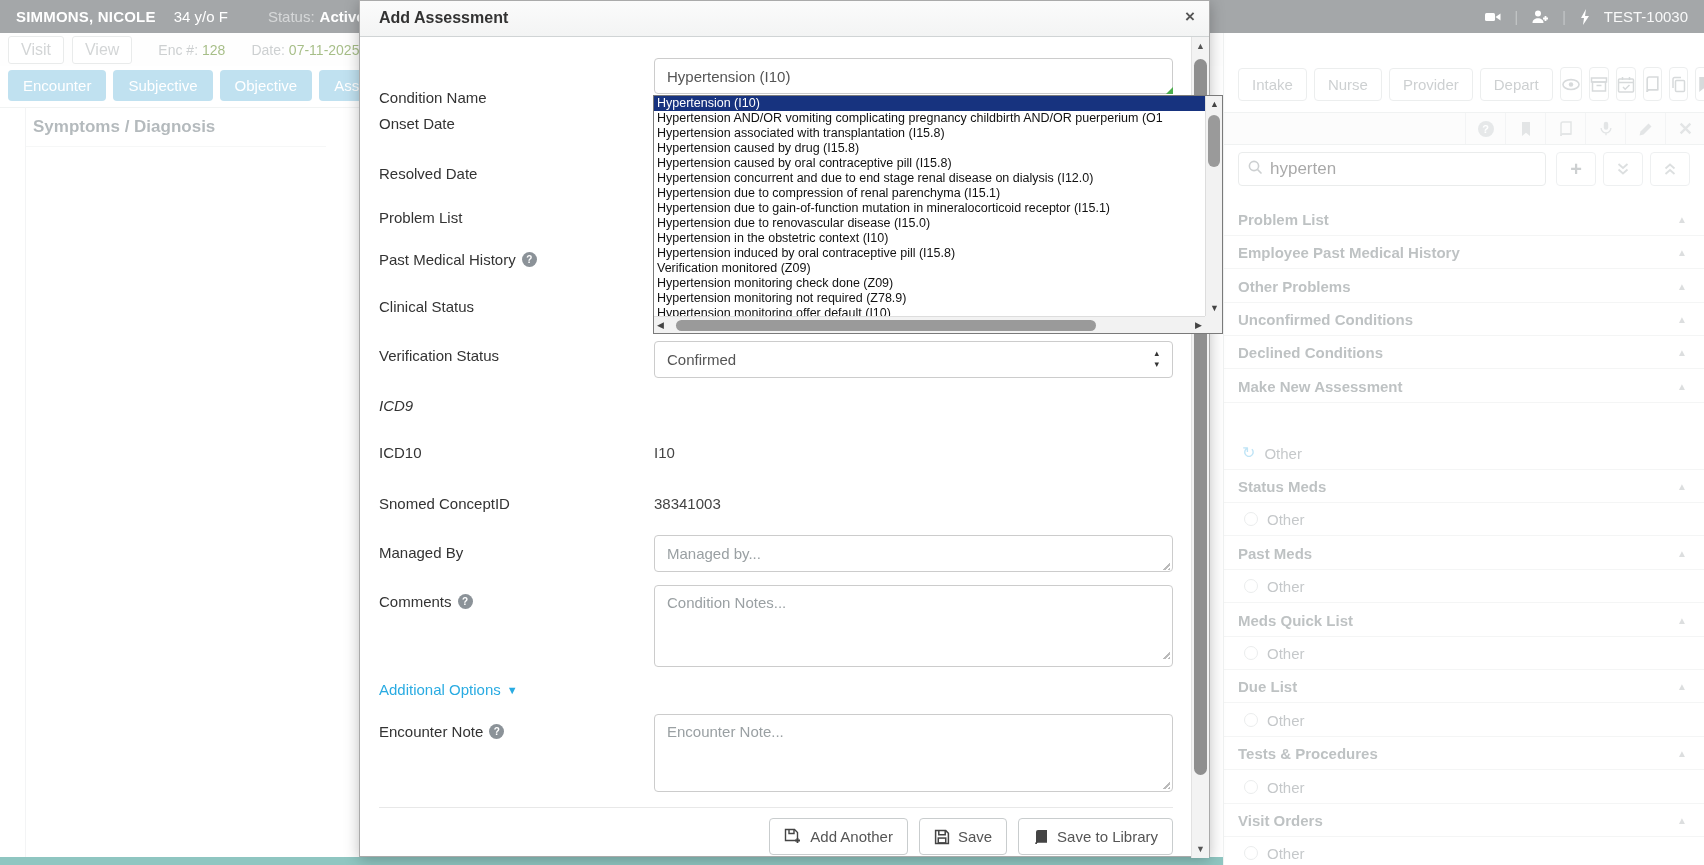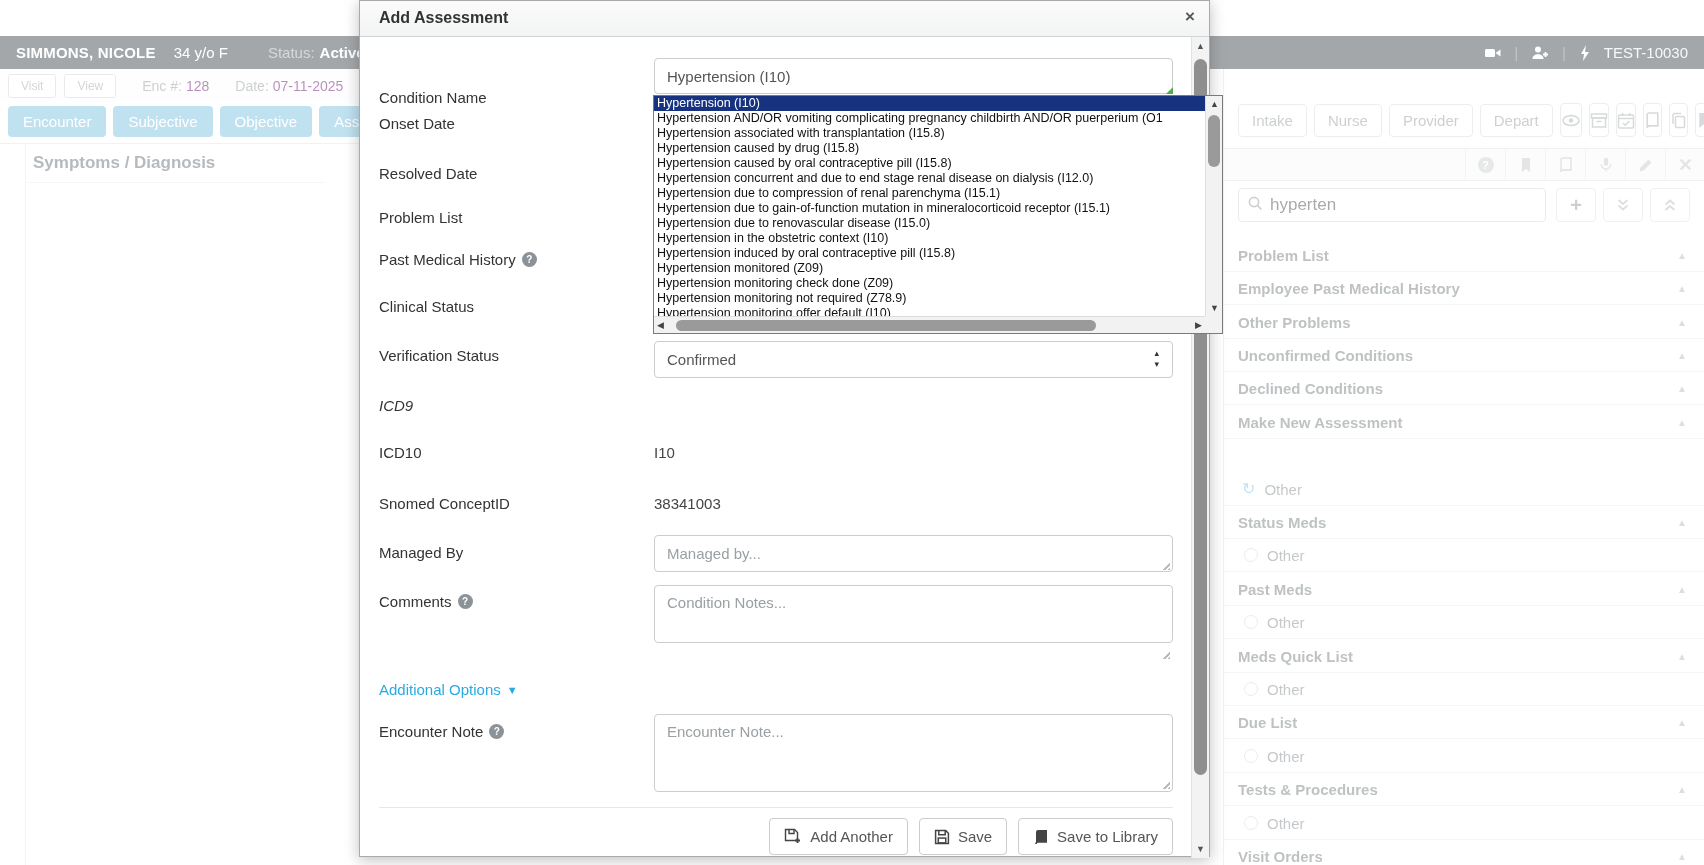--- a/index.html
+++ b/index.html
@@ -1,37 +1,37 @@
 <!DOCTYPE html>
 <html><head>
 <meta charset="utf-8">
 <style>
   * { box-sizing: border-box; margin: 0; padding: 0; }
   html,body { width:1704px; height:865px; overflow:hidden; }
   body { font-family:"Liberation Sans", sans-serif; background:#fff; }
   #stage { position:relative; width:1704px; height:865px; overflow:hidden; background:#fff; }
 
   
-  .app { position:absolute; inset:0; z-index:1;margin-top:36px; }
+  .app { position:absolute; inset:0; z-index:1; }
   .topbar { position:absolute; left:0; top:0; width:1704px; height:33px; background:#484f53; display:flex; align-items:center; color:#fff; font-size:15px; }
   .topbar .pname { font-weight:bold; margin-left:16px; letter-spacing:.2px; }
   .topbar .agesex { margin-left:18px; }
   .topbar .muted { color:rgba(255,255,255,.55); }
   .topbar .statuslbl { margin-left:40px; }
   .topbar .statusval { font-weight:bold; margin-left:5px; }
   .topbar .clip { margin-left:40px; }
   .topbar-right { position:absolute; right:16px; top:0; height:33px; display:flex; align-items:center; gap:13px; }
   .topbar-right .sep { color:rgba(255,255,255,.35); font-size:14px; }
   .topbar-right svg { display:block; }
   .wsid { font-size:15px; color:rgba(255,255,255,.92); }
 
   .visitbar { position:absolute; left:0; top:33px; width:1704px; height:33px; background:#fdfdfd; display:flex; align-items:center; font-size:14px; color:#9aa0a3; }
-  .chipbtn { border:1px solid #d3d6d7; border-radius:3px; padding:4px 12px; color:#a6abad; background:#fff; margin-left:8px; font-size:12px; }
+  .chipbtn { border:1px solid #d3d6d7; border-radius:3px; padding:4px 12px; color:#a6abad; background:#fff; margin-left:8px; font-size:16px; }
   .visitbar .kv { margin-left:26px; }
-  .visitbar .kval { color:#701a75; margin-left:4px; }
+  .visitbar .kval { color:#4d7c0f; margin-left:4px; }
 
   .tabrow { position:absolute; left:0; top:66px; height:38px; display:flex; align-items:center; gap:7px; padding-left:8px; }
   .tabbtn { background:#80c2e0; color:#fff; border-radius:4px; font-size:15px; padding:7px 15px; border:none; }
 
   .lpanel-topline { position:absolute; left:0; top:107px; width:1223px; height:0; border-top:1px solid #e3e6e7; }
   .lpanel-vline { position:absolute; left:25px; top:107px; width:0; height:750px; border-left:1px solid #e6e9ea; }
   .sec-title { position:absolute; left:33px; top:117px; font-size:17px; font-weight:bold; color:#69747a; }
   .sec-underline { position:absolute; left:26px; top:146px; width:300px; border-top:1px solid #ecefef; }
   .teal-footer { position:absolute; left:0; top:857px; width:1223px; height:8px; background:#1f8c82; }
 
@@ -414,21 +414,21 @@
           <span>▾</span>
         </span>
     </div>
 
     <span class="m-value" style="top:443px;">I10</span>
     <span class="m-value" style="top:494px;">38341003</span>
 
     <input class="m-input" style="top: 534px; height: 37px;" placeholder="Managed by...">
     <span class="gray-corner" style="left:800px; top:559px;"></span>
 
-    <textarea class="m-textarea" style="top: 584px; height: 58px;" placeholder="Condition Notes..."></textarea>
+    <textarea class="m-textarea" style="top: 584px; height: 82px;" placeholder="Condition Notes..."></textarea>
     <span class="gray-corner" style="left:800px; top:648px;"></span>
 
     <span class="add-opts">
       <span>Additional Options</span>
       <span class="tri">▼</span>
     </span>
 
     <textarea class="m-textarea" style="top: 713px; height: 78px;" placeholder="Encounter Note..."></textarea>
     <span class="gray-corner" style="left:800px; top:778px;"></span>
 
@@ -472,21 +472,21 @@
         <div class="dd-item">Hypertension AND/OR vomiting complicating pregnancy childbirth AND/OR puerperium (O1</div>
         <div class="dd-item">Hypertension associated with transplantation (I15.8)</div>
         <div class="dd-item">Hypertension caused by drug (I15.8)</div>
         <div class="dd-item">Hypertension caused by oral contraceptive pill (I15.8)</div>
         <div class="dd-item">Hypertension concurrent and due to end stage renal disease on dialysis (I12.0)</div>
         <div class="dd-item">Hypertension due to compression of renal parenchyma (I15.1)</div>
         <div class="dd-item">Hypertension due to gain-of-function mutation in mineralocorticoid receptor (I15.1)</div>
         <div class="dd-item">Hypertension due to renovascular disease (I15.0)</div>
         <div class="dd-item">Hypertension in the obstetric context (I10)</div>
         <div class="dd-item">Hypertension induced by oral contraceptive pill (I15.8)</div>
-        <div class="dd-item">Hypertension monitored (Z09)</div>
+        <div class="dd-item">Verification monitored (Z09)</div>
         <div class="dd-item">Hypertension monitoring check done (Z09)</div>
         <div class="dd-item">Hypertension monitoring not required (Z78.9)</div>
         <div class="dd-item">Hypertension monitoring offer default (I10)</div>
       </div>
       <div class="dd-vsb">
         <span class="arr" style="top:3px; left:4px;">▲</span>
         <div class="dd-vthumb"></div>
         <span class="arr" style="bottom:3px; left:4px;">▼</span>
       </div>
       <div class="dd-hsb">

